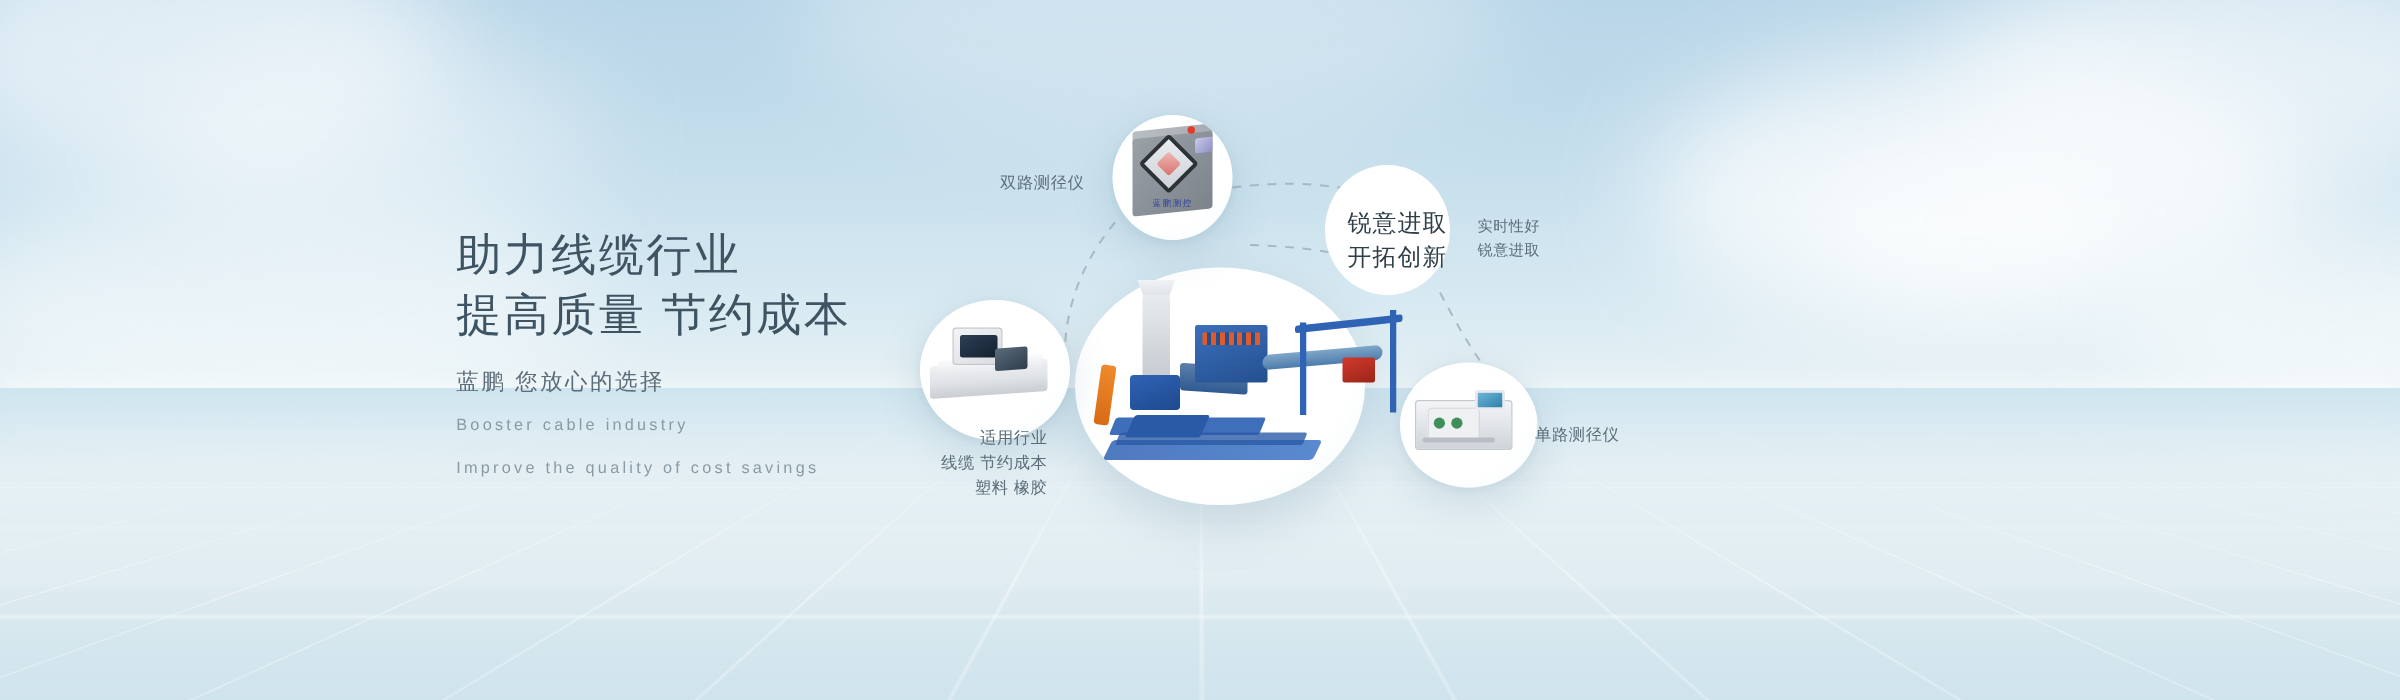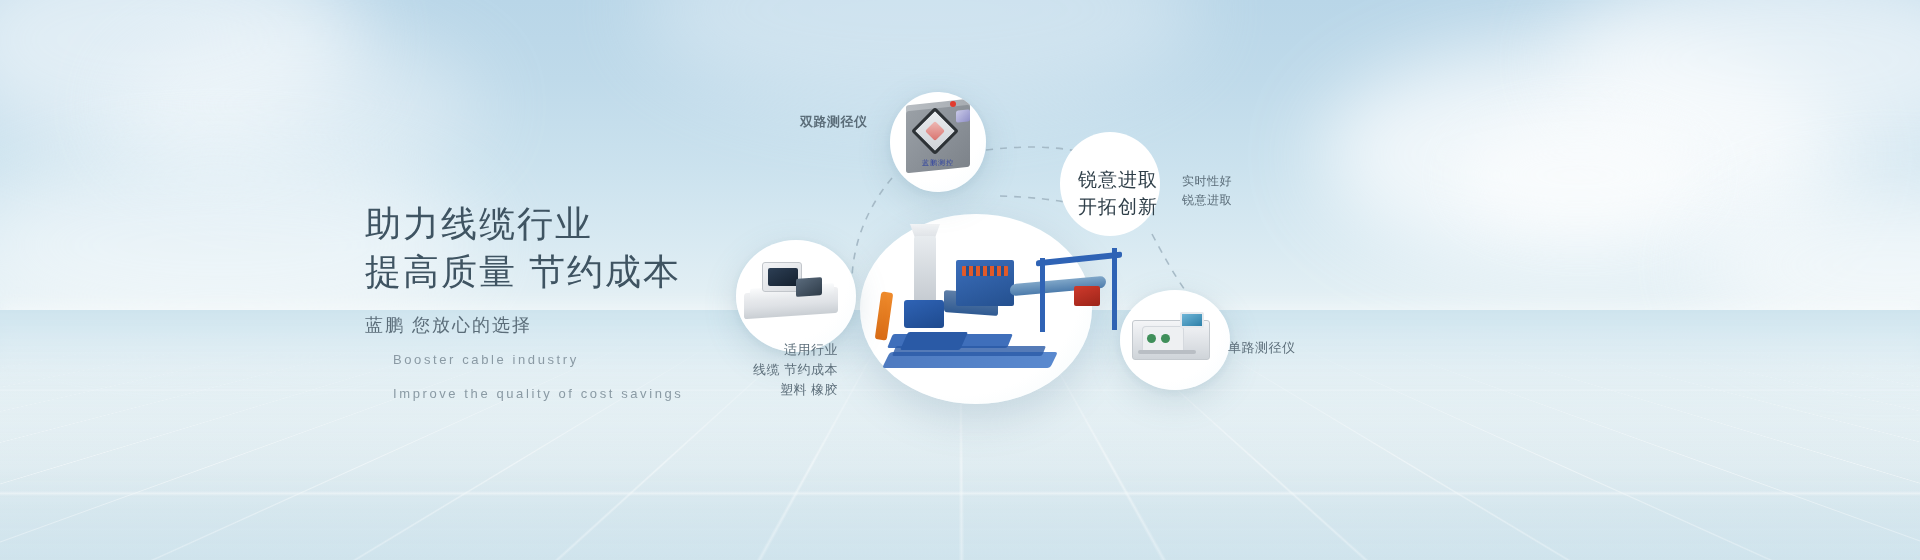--- a/index.html
+++ b/index.html
@@ -49,32 +49,32 @@
     position:absolute; inset:0;
     background:linear-gradient(180deg, rgba(206,228,238,1) 0%, rgba(214,232,240,.45) 26%, rgba(222,237,243,0) 62%, rgba(210,230,239,.35) 100%);
   }
   #horizonglow{
     position:absolute; left:0; right:0; top:296px; height:80px;
     background:linear-gradient(180deg, rgba(255,255,255,0) 0%, rgba(255,255,255,.75) 45%, rgba(255,255,255,0) 100%);
     filter:blur(8px); pointer-events:none;
   }
 
   
-  #copy { position:absolute; left:365px; top:200px; width:460px; }
+  #copy { position:absolute; left:365px; top:180px; width:460px; }
   .h-line {
     font-size:36px; line-height:48px; color:#3f5462; letter-spacing:2px;
     font-weight:400; white-space:nowrap;
   }
   #copy .sub-cn {
     margin-top:16px; font-size:18px; line-height:26px; color:#5b6d79;
     letter-spacing:2px; white-space:nowrap;
   }
   #copy .sub-en {
     margin-top:10px; font-size:13px; line-height:24px; color:#8a9aa4;
-    letter-spacing:2.6px; white-space:nowrap;margin-left:28px;
+    letter-spacing:2.6px; white-space:nowrap;
   }
 
   
   #comp { position:absolute; left:700px; top:0; width:1220px; height:560px; }
 
   .bubble {
     position:absolute; border-radius:50%;
     background:radial-gradient(circle at 38% 32%, #ffffff 0%, #ffffff 62%, #fbfdfe 80%, #f1f6f9 100%);
     box-shadow:0 10px 34px rgba(92,128,150,.20), 0 2px 8px rgba(92,128,150,.10);
     overflow:hidden;
@@ -93,21 +93,21 @@
   }
 
   
   svg.arcs { position:absolute; left:0; top:0; width:1220px; height:560px; overflow:visible; }
   svg.arcs path { fill:none; stroke:#9fb3bf; stroke-width:1.6; stroke-dasharray:7 7; opacity:.85; }
 
   
   .lbl { position:absolute; color:#5b6d79; font-size:13px; line-height:20px; letter-spacing:.5px; white-space:nowrap; }
   .lbl.r { text-align:right; }
 
-  #lblDual   { left:100px; top:112px;font-weight:bold; }
+  #lblDual   { left:100px; top:136px; }
   #lblSingle { left:528px; top:338px; }
   #lblPerf   { left:482px; top:172px; font-size:12px; line-height:19px;font-family:Liberation Serif, serif; }
   #lblIndustry { left:18px; top:340px; width:120px; }
 
   #slogan {
     position:absolute; left:372px; top:166px; width:92px; text-align:center;
     color:#2f3f49; font-size:19px; line-height:27px; letter-spacing:1px;
   }
 
   

